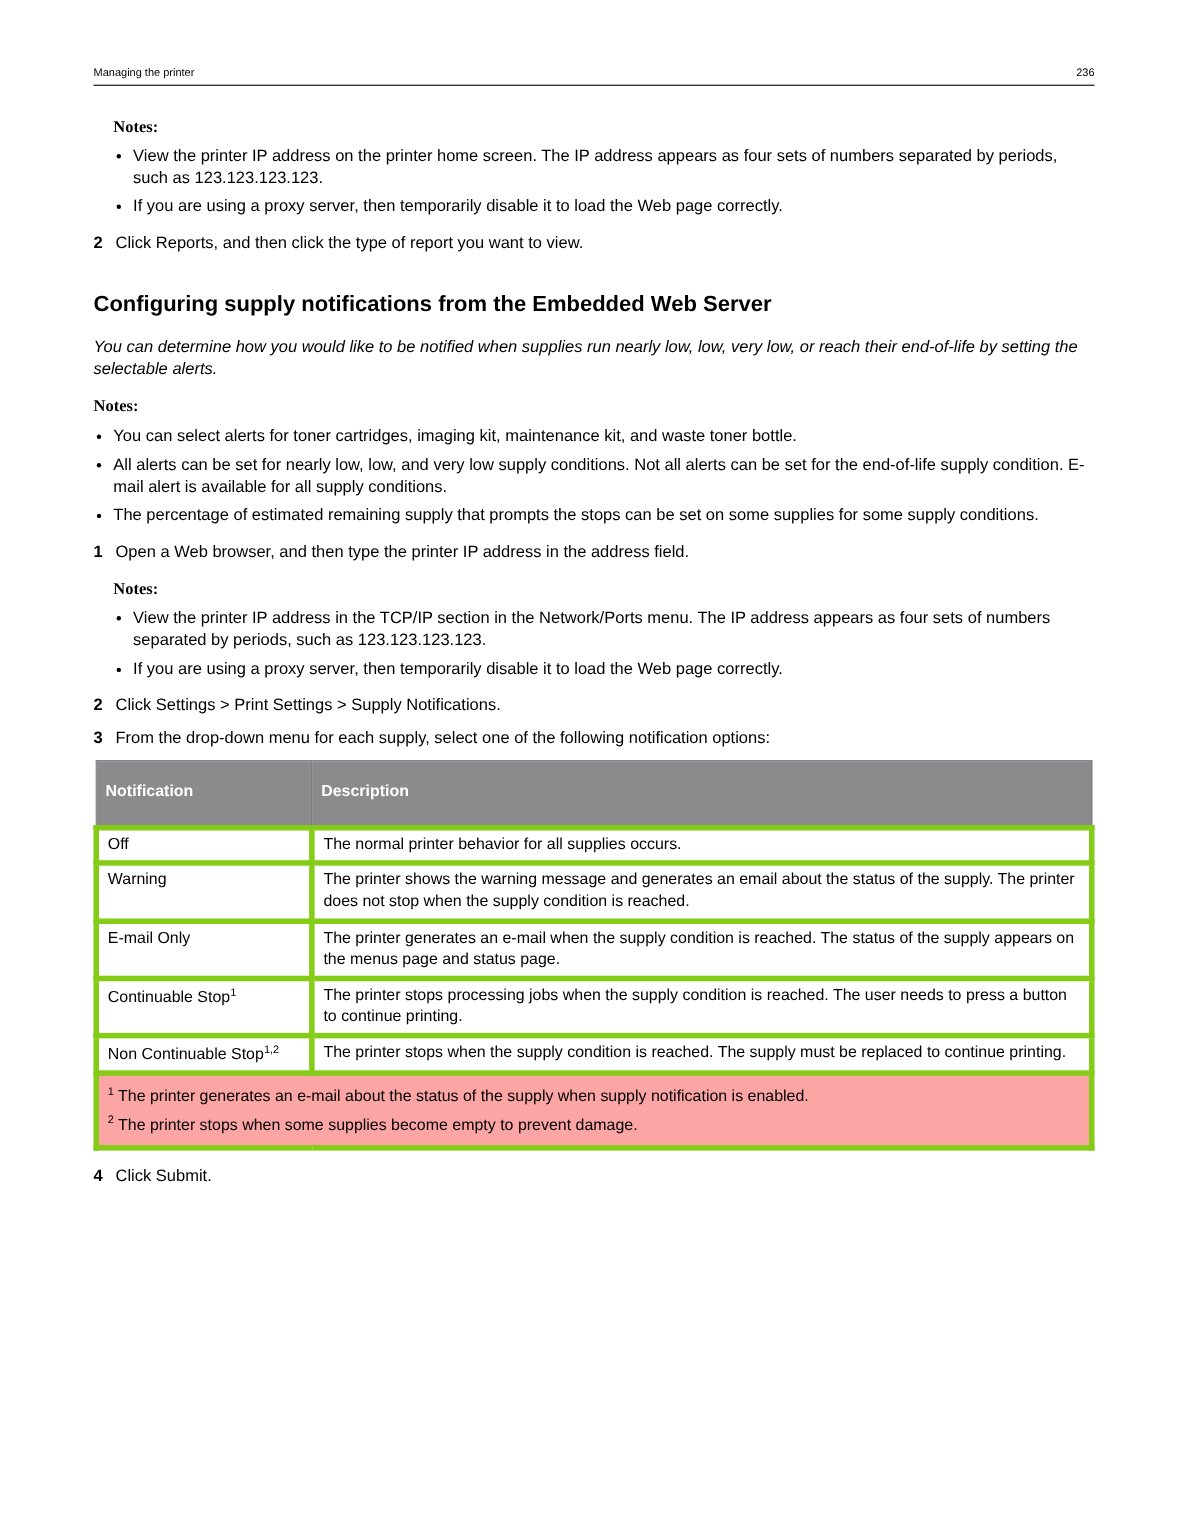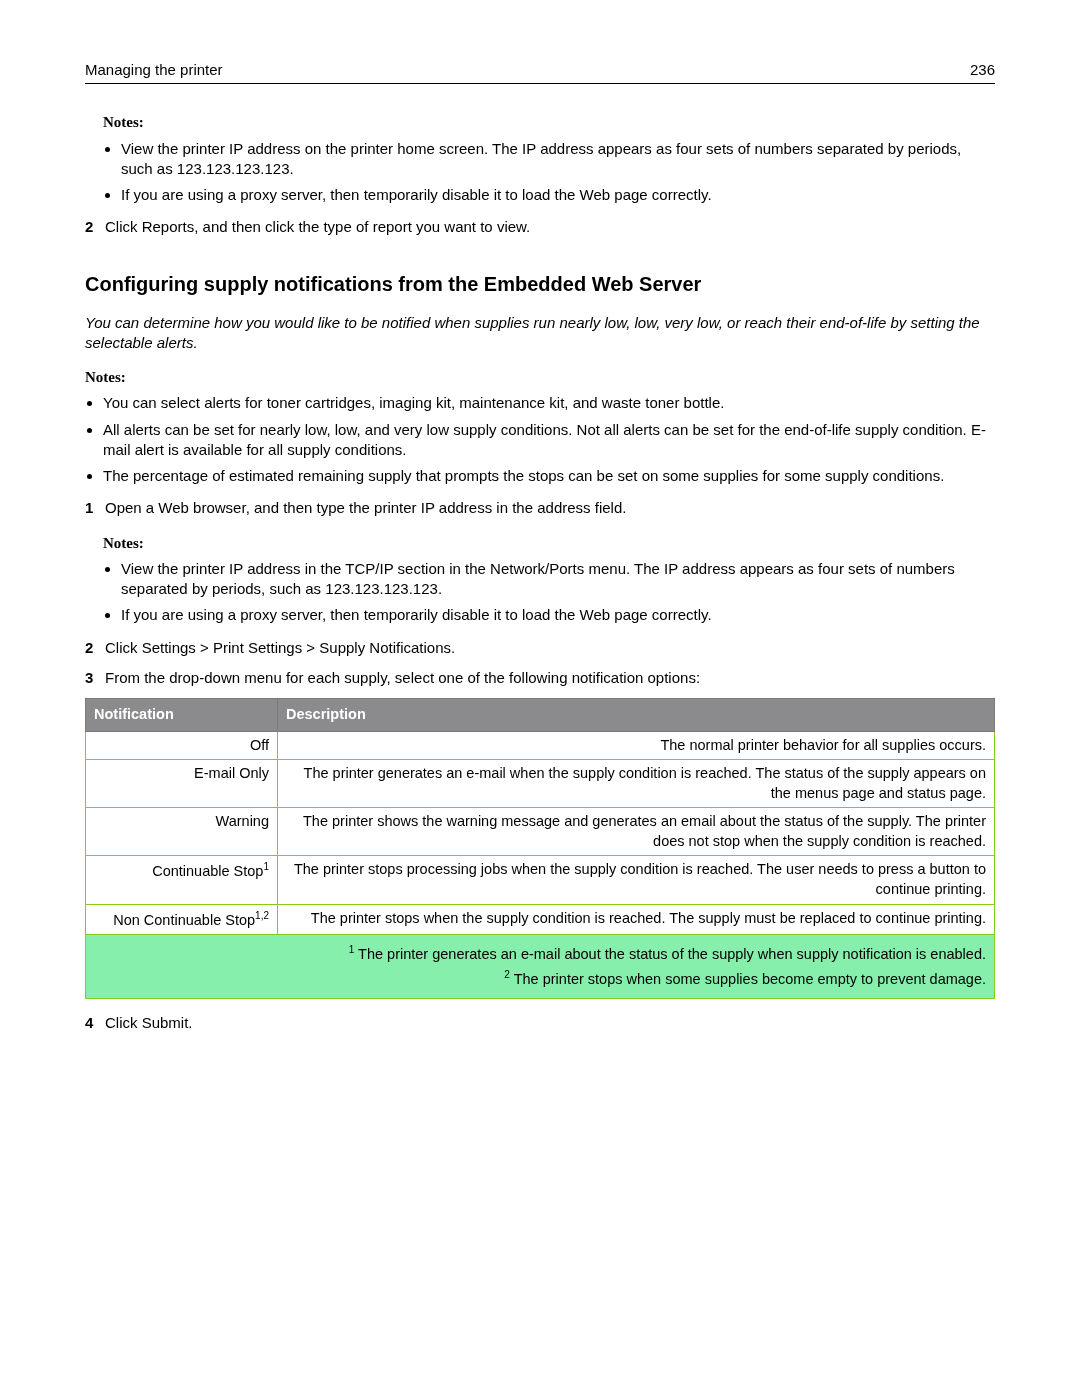--- a/index.html
+++ b/index.html
@@ -9,21 +9,21 @@
     margin: 0;
     padding: 60px 85px 60px 85px;
     line-height: 1.35;
   }
   .header-row {
     display: flex;
     justify-content: space-between;
     border-bottom: 1px solid #000;
     padding-bottom: 3px;
     margin-bottom: 28px;
-    font-size: 15px;
+    font-size: 10px;
   }
   .notes-label {
     font-weight: bold;
     margin-top: 14px;
     margin-bottom: 6px;
     font-family: Liberation Serif, serif;
   }
   .indent-1 { margin-left: 18px; }
   ul.bullets {
     list-style: disc;
@@ -55,32 +55,31 @@
     border-collapse: collapse;
     width: 100%;
     margin: 10px 0 14px 0;
     font-size: 14.5px;
   }
   table.ntable th {
     background: #8b8b8d;
     color: #fff;
     text-align: left;
     font-weight: bold;
-    padding: 6px 8px;
+    padding: 19px 8px;
     border: 1px solid #7a7a7c;
   }
   table.ntable td {
-    border: 1px solid #84cc16;
+    border: 5px solid #84cc16;
     padding: 4px 8px;
     vertical-align: top;
-    text-align: right;
   }
   table.ntable td.col-notif { width: 175px; }
   table.ntable tr.footnotes td {
-    background: #86efac;
+    background: #fca5a5;
   }
   sup { font-size: 10px; vertical-align: super; }
   .footnote-line { margin: 4px 0; }
 </style>
 </head>
 <body>
 
 <div class="header-row">
   <span>Managing the printer</span>
   <span>236</span>
@@ -143,26 +142,26 @@
       <th>Notification</th>
       <th>Description</th>
     </tr>
   </thead>
   <tbody id="ntable-body">
       <tr>
         <td class="col-notif">Off</td>
         <td>The normal printer behavior for all supplies occurs.</td>
       </tr>
       <tr>
+        <td class="col-notif">Warning</td>
+        <td>The printer shows the warning message and generates an email about the status of the supply. The printer does not stop when the supply condition is reached.</td>
+      </tr>
+      <tr>
         <td class="col-notif">E-mail Only</td>
         <td>The printer generates an e-mail when the supply condition is reached. The status of the supply appears on the menus page and status page.</td>
-      </tr>
-      <tr>
-        <td class="col-notif">Warning</td>
-        <td>The printer shows the warning message and generates an email about the status of the supply. The printer does not stop when the supply condition is reached.</td>
       </tr>
       <tr>
         <td class="col-notif">Continuable Stop<sup>1</sup></td>
         <td>The printer stops processing jobs when the supply condition is reached. The user needs to press a button to continue printing.</td>
       </tr>
       <tr>
         <td class="col-notif">Non Continuable Stop<sup>1,2</sup></td>
         <td>The printer stops when the supply condition is reached. The supply must be replaced to continue printing.</td>
       </tr>
       <tr class="footnotes">

